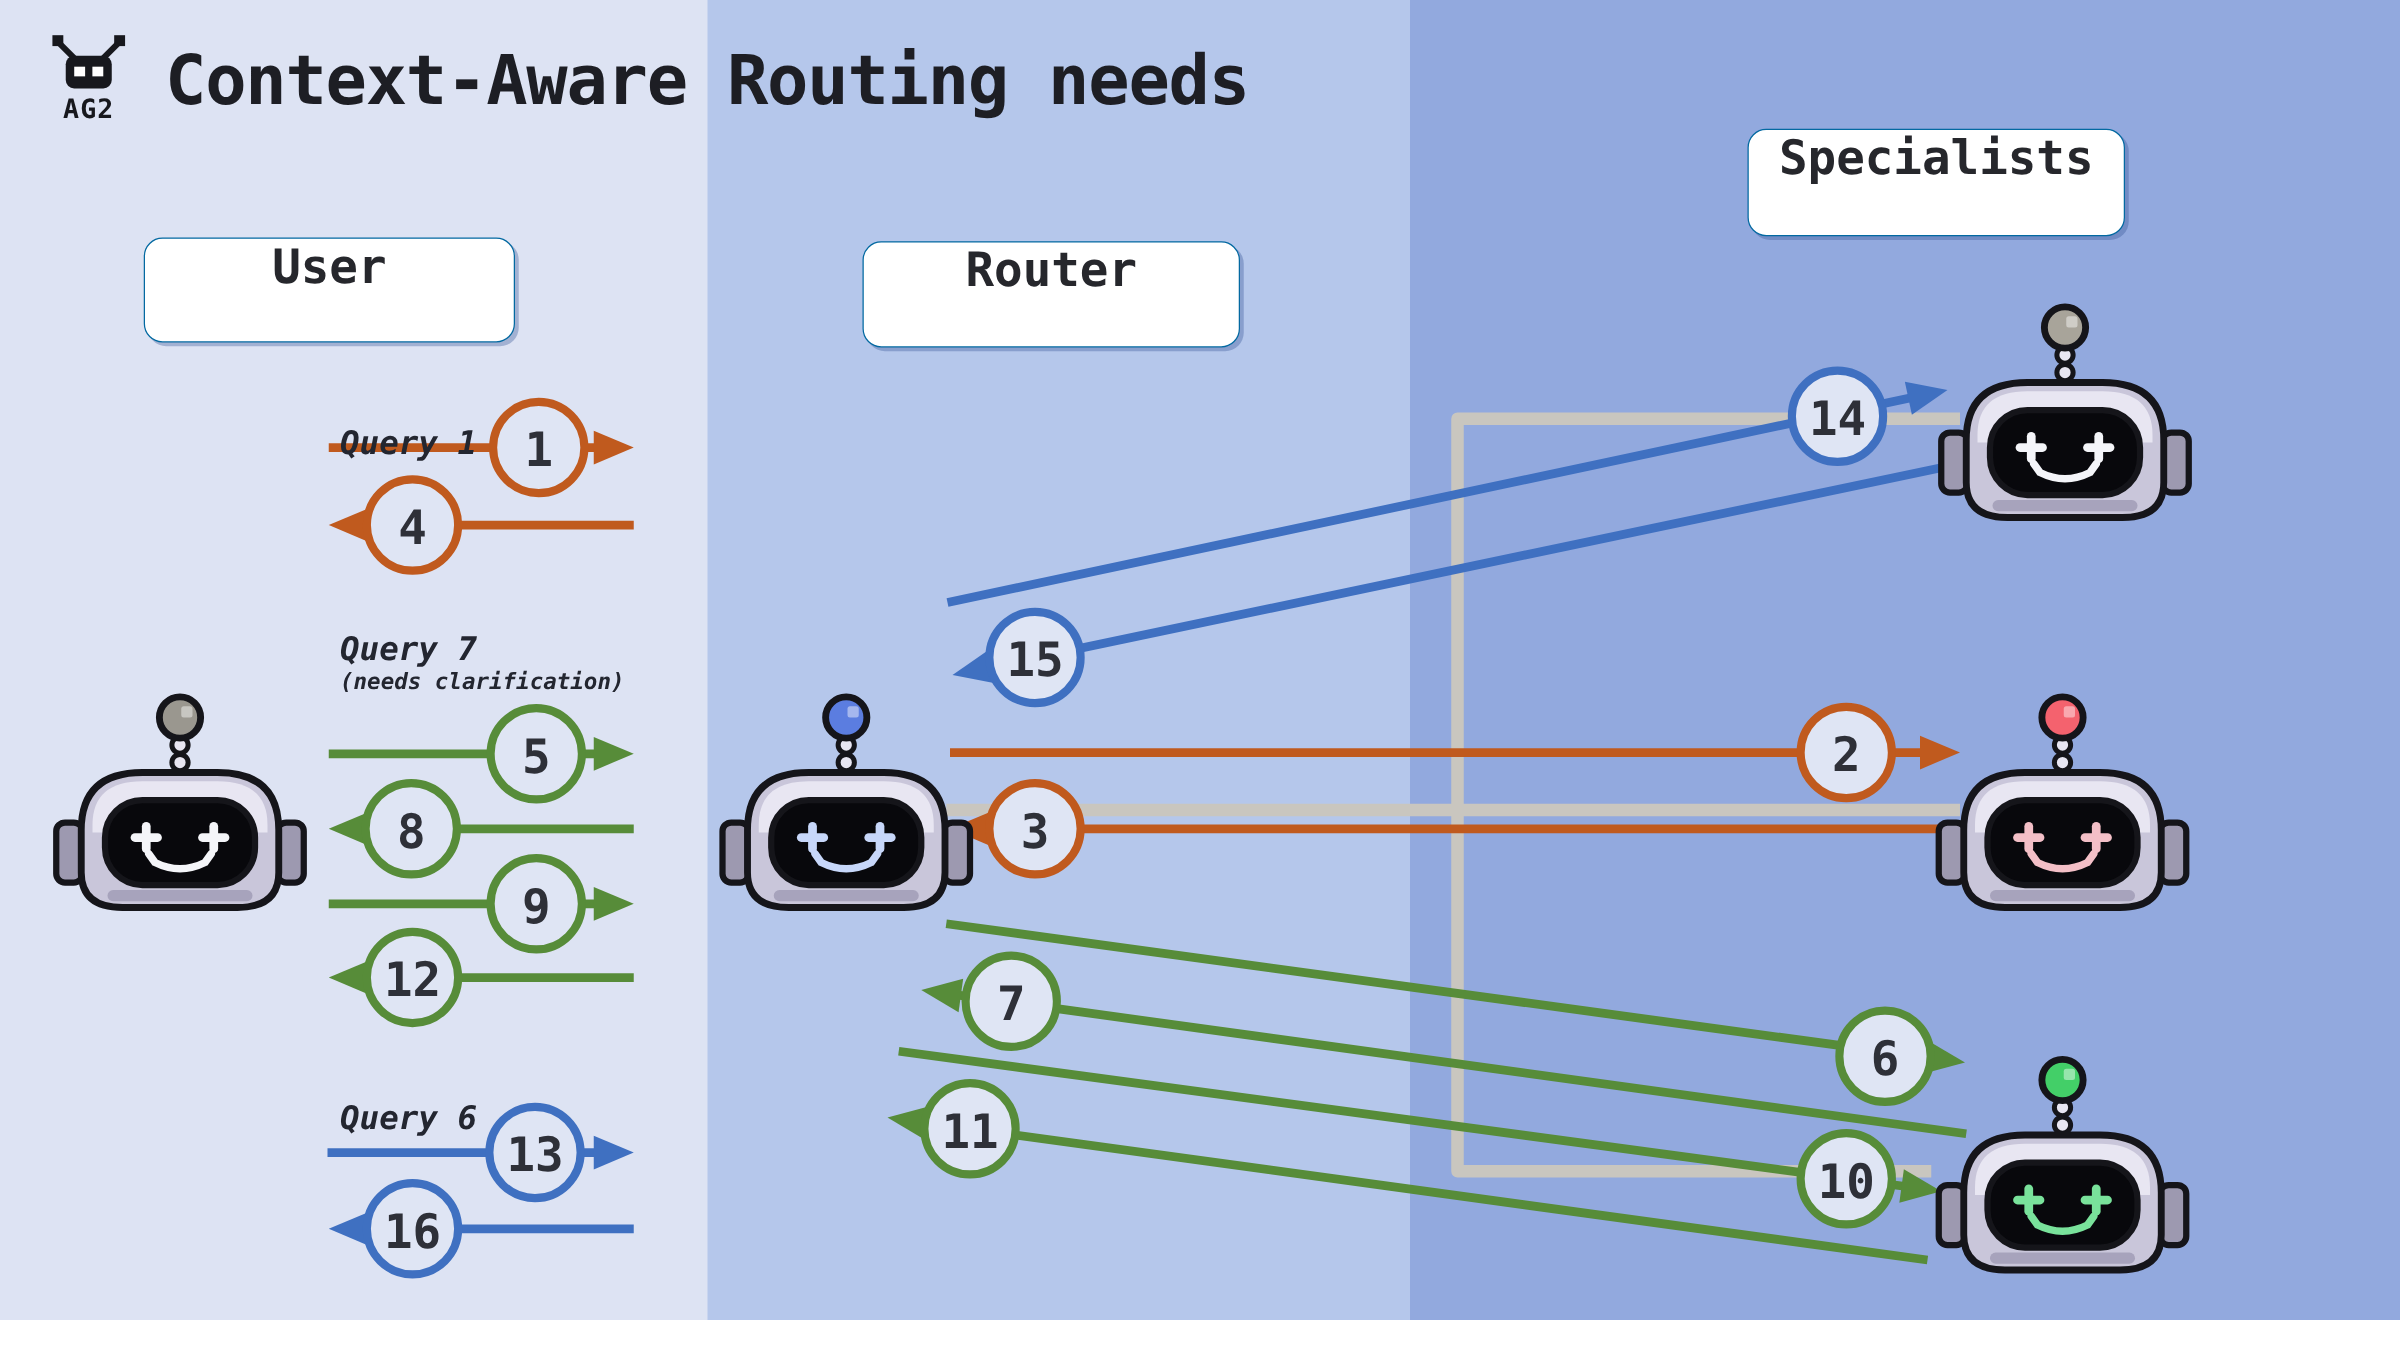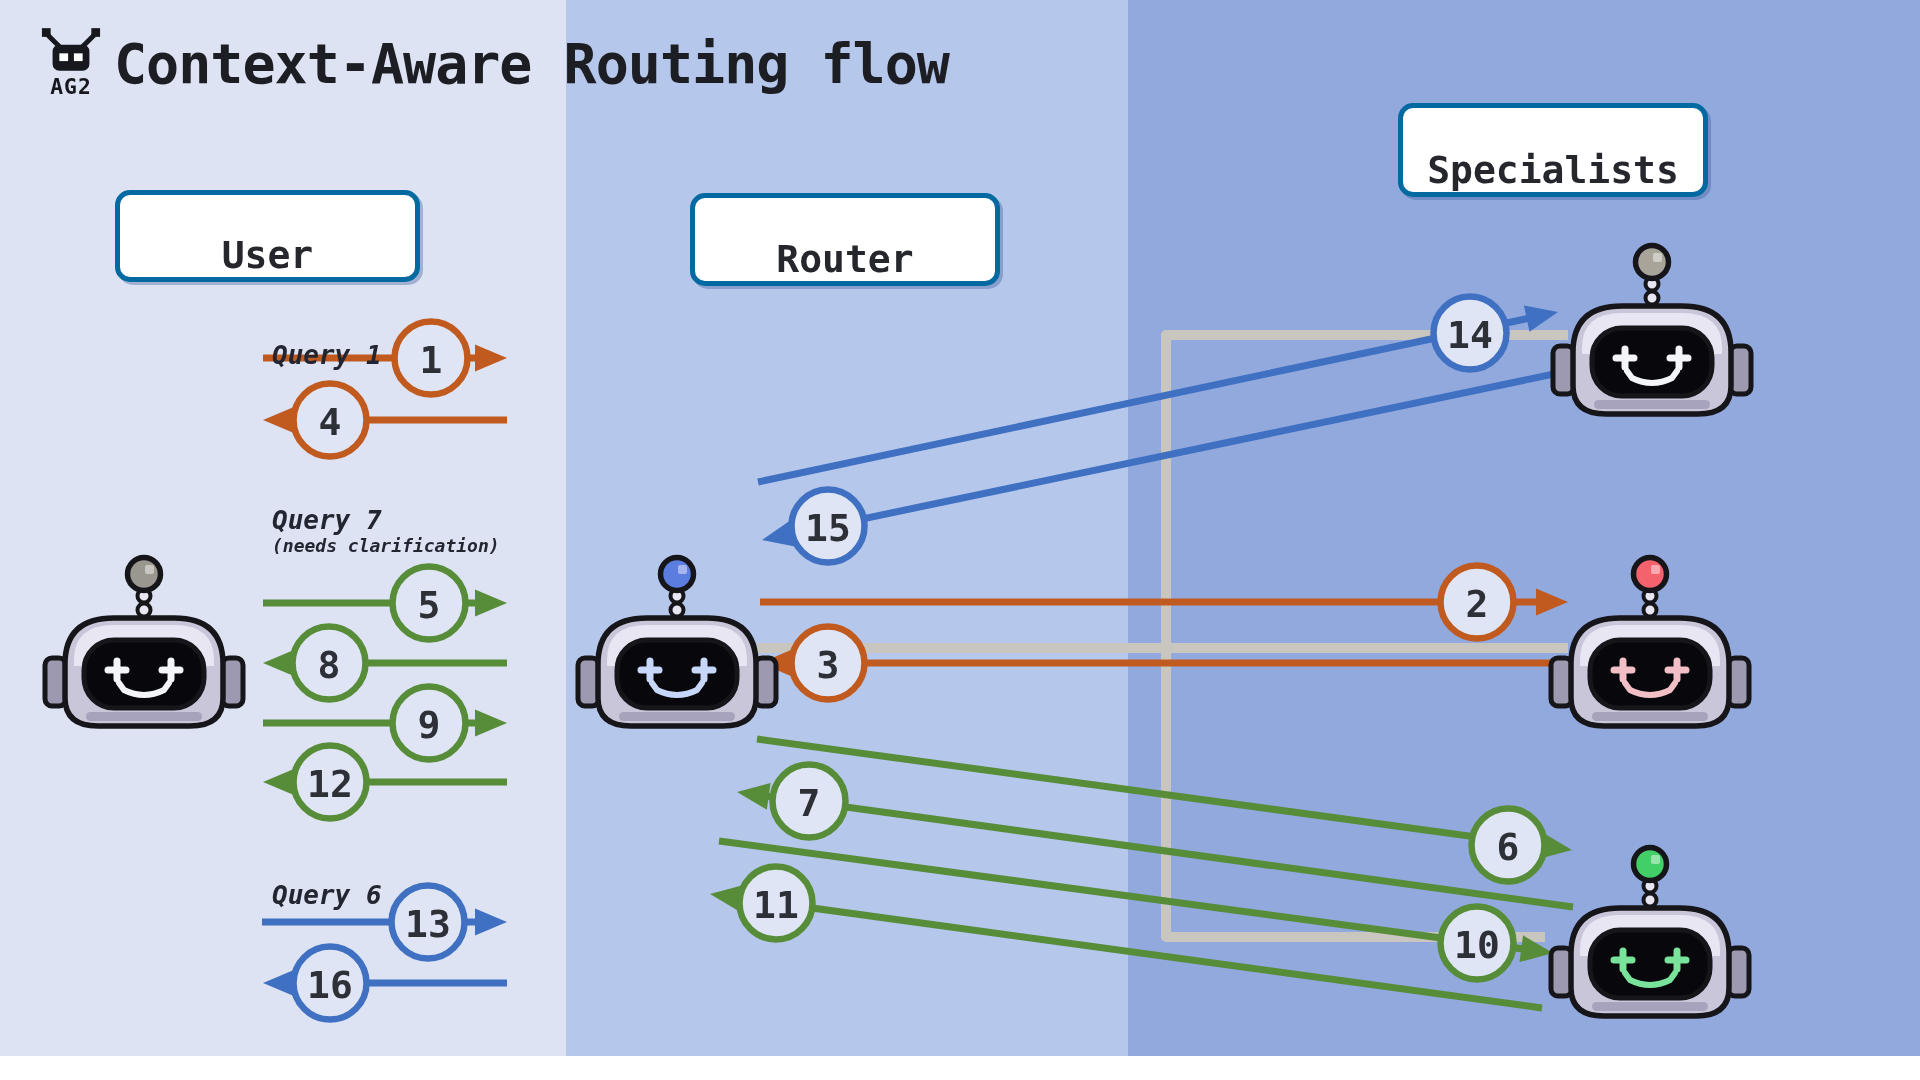--- a/index.html
+++ b/index.html
@@ -7,27 +7,27 @@
     position:relative;width:1920px;height:1080px;overflow:hidden;
     font-family:"DejaVu Sans Mono","Liberation Mono",monospace;
     background:#dde3f3;
   }
   .band{position:absolute;top:0;height:1080px;}
   .band-left{left:0;width:566px;background:#dde3f3;}
   .band-mid{left:566px;width:562px;background:#b5c7eb;}
   .band-right{left:1128px;width:792px;background:#92a9de;}
   .bottom-strip{position:absolute;left:0;top:1056px;width:1920px;height:24px;background:#ffffff;z-index:6;}
 
-  .titlebar{position:absolute;left:40px;top:28px;display:flex;align-items:center;gap:12px;z-index:5;}
+  .titlebar{position:absolute;left:40px;top:28px;display:flex;align-items:center;gap:30px;z-index:5;}
   .title{font-size:55px;font-weight:700;color:#1d1e24;letter-spacing:-1px;white-space:nowrap;}
 
   .lane-box{
-    position:absolute;background:#ffffff;border:5px solid #0369a1;border-radius:15px;
+    position:absolute;background:#ffffff;border:1px solid #0369a1;border-radius:15px;
     box-shadow:3px 3px 0 rgba(52,84,150,0.35);
-    display:flex;align-items:flex-end;justify-content:center;
+    display:flex;align-items:flex-start;justify-content:center;
     font-size:38px;font-weight:600;color:#26272c;z-index:5;
   }
   .box-user{left:115px;top:190px;width:295px;height:82px;}
   .box-router{left:690px;top:193px;width:300px;height:83px;}
   .box-specialists{left:1398px;top:103px;width:300px;height:84px;}
 
   .query-block{position:absolute;z-index:4;color:#232630;}
   .query-label{font-style:italic;font-weight:700;font-size:26px;white-space:nowrap;}
   .query-note{font-style:italic;font-weight:600;font-size:18px;white-space:nowrap;margin-top:0;}
   .q1{left:272px;top:318px;margin-top:22px;}
@@ -243,21 +243,21 @@
     <svg width="62" height="72" viewBox="0 0 64 74">
       <rect x="2" y="0" width="9" height="9" fill="#17181d"></rect>
       <rect x="53" y="0" width="9" height="9" fill="#17181d"></rect>
       <line x1="8" y1="7" x2="21" y2="20" stroke="#17181d" stroke-width="5"></line>
       <line x1="56" y1="7" x2="43" y2="20" stroke="#17181d" stroke-width="5"></line>
       <rect x="13" y="17" width="38" height="27" rx="7" fill="#17181d"></rect>
       <rect x="20" y="26" width="9" height="8" fill="#ffffff"></rect>
       <rect x="35" y="26" width="9" height="8" fill="#ffffff"></rect>
       <text x="32" y="68" text-anchor="middle" font-size="22" font-weight="700" letter-spacing="1" fill="#17181d">AG2</text>
     </svg>
-    <div class="title">Context-Aware Routing flow</div>
+    <div class="title">Context-Aware Routing needs</div>
   </div>
 
   <div class="lane-box box-user">
     <span>User</span>
   </div>
   <div class="lane-box box-router">
     <span>Router</span>
   </div>
   <div class="lane-box box-specialists">
     <span>Specialists</span>

